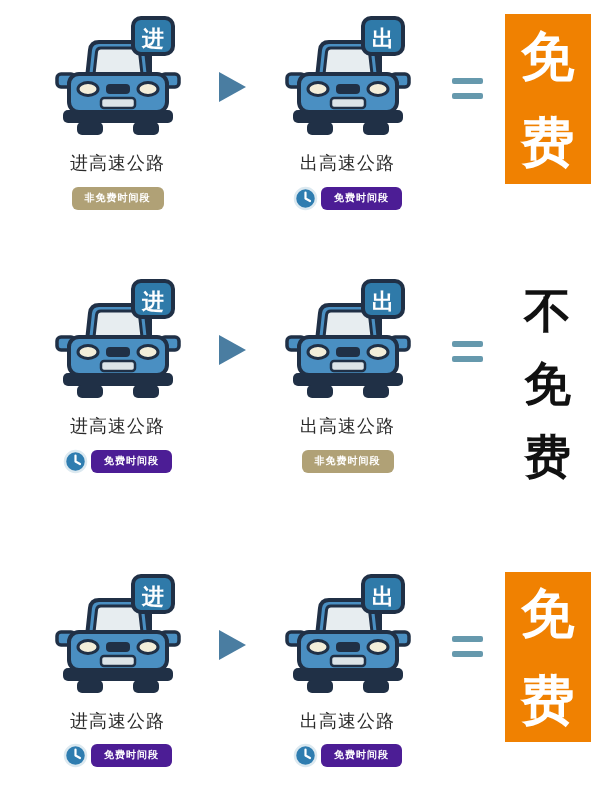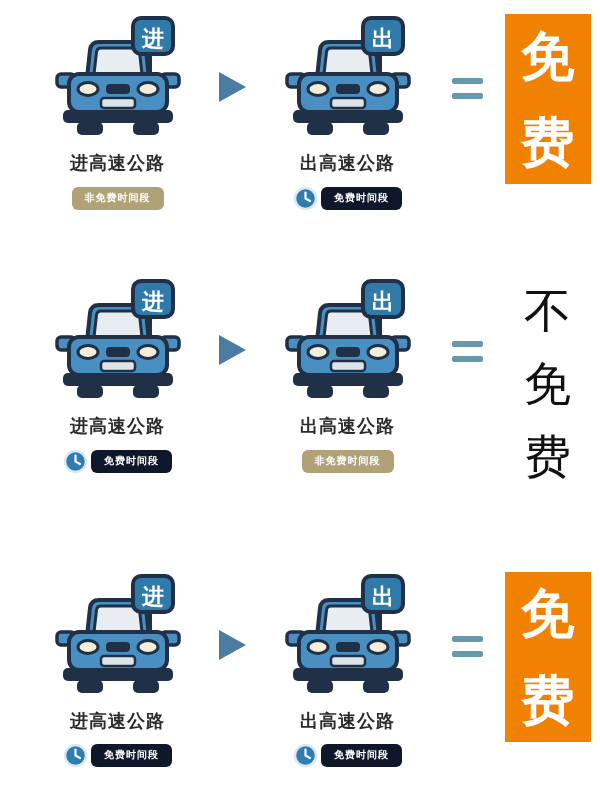--- a/index.html
+++ b/index.html
@@ -34,21 +34,21 @@
   .car-svg { width: 150px; height: 132px; display: block; }
   .flag-char {
     font-family: "Liberation Sans", "DejaVu Sans", sans-serif;
     font-size: 22px;
     font-weight: bold;
     fill: #ffffff;
   }
   .car-label {
     margin-top: 5px;
     font-size: 18px;
-    font-weight: 700;
+    font-weight: 400;
     color: #2a2a2a;
     letter-spacing: 1px;
     white-space: nowrap;
   }
   .badge-row {
     margin-top: 8px;
     height: 30px;
     display: flex;
     align-items: center;
   }
@@ -56,21 +56,21 @@
   .badge {
     color: #ffffff;
     font-size: 10px;
     font-weight: 700;
     letter-spacing: 1px;
     padding: 4px 13px 5px 13px;
     border-radius: 6px;
     white-space: nowrap;
   }
   .badge-nonfree { background: #b0a176; }
-  .badge-free { background: #0f172a; }
+  .badge-free { background: #4c1d95; }
 
   .col-arrow { display: flex; justify-content: center; }
   .arrow {
     margin-top: 58px;
     width: 0; height: 0;
     border-top: 15px solid transparent;
     border-bottom: 15px solid transparent;
     border-left: 27px solid #4a7da1;
   }
 
@@ -99,21 +99,21 @@
   }
   .result-notfree {
     margin-top: -2px;
     display: flex;
     justify-content: center;
   }
   .result-notfree .vtext {
     display: inline-block;
     width: 1.1em;
     font-size: 47px;
-    font-weight: normal;
+    font-weight: bold;
     color: #111111;
     word-break: break-all;
     line-height: 1.55;
     text-align: center;
   }
   .defs-holder { position: absolute; width: 0; height: 0; overflow: hidden; }
 </style>
 </head>
 <body>
 

